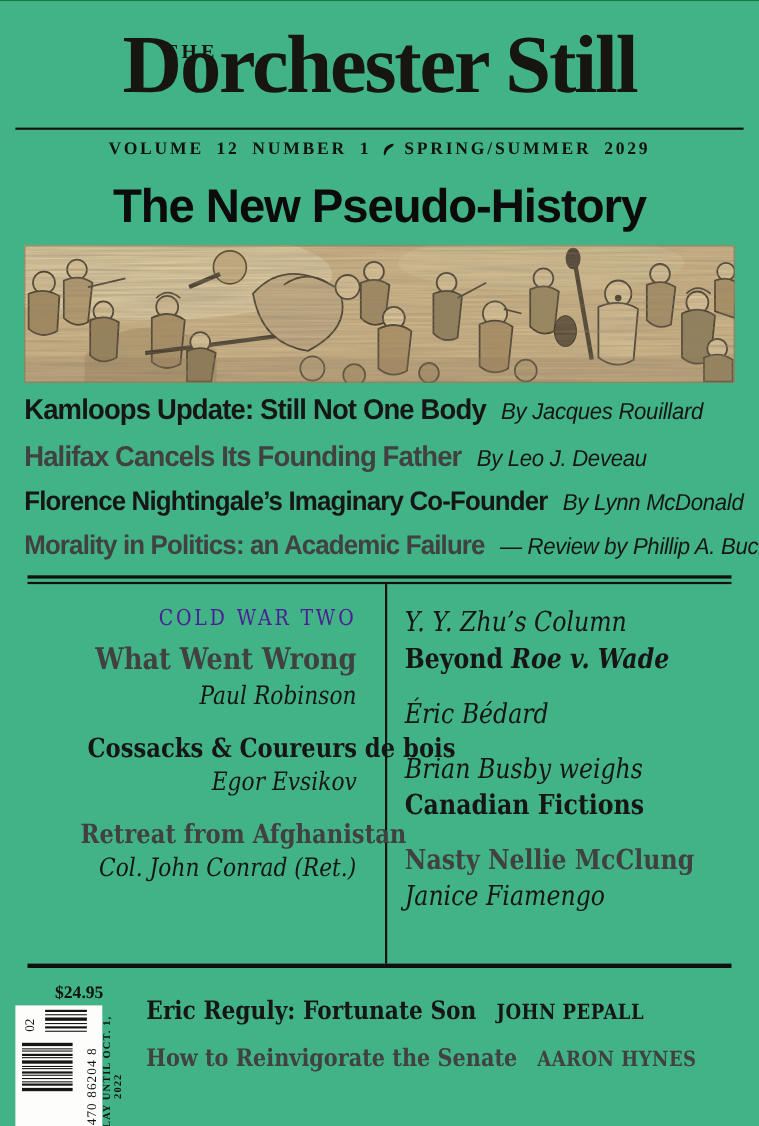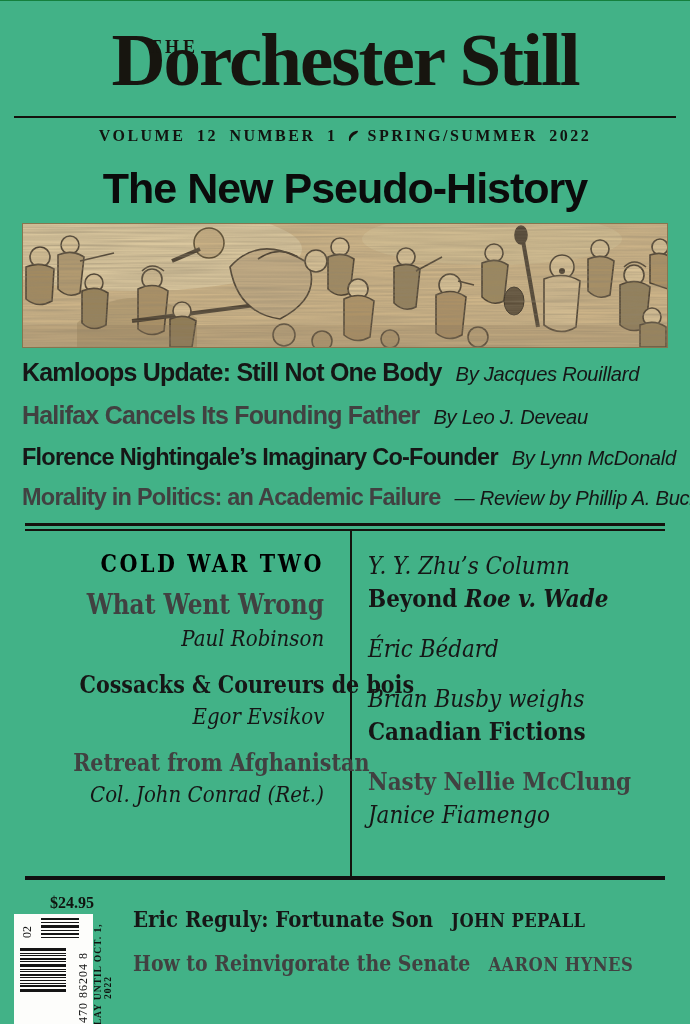--- a/index.html
+++ b/index.html
@@ -53,21 +53,21 @@
     padding:18px 26px 28px 0;text-align:right;
     font-family:"DejaVu Serif",serif;
   }
   .col-right{
     flex:1;box-sizing:border-box;padding:18px 0 28px 16px;
     font-family:"DejaVu Serif",serif;
   }
   .cond{display:inline-block;white-space:nowrap;transform:scaleX(.86);}
   .col-left .cond{transform-origin:right;}
   .col-right .cond{transform-origin:left;}
-  .kicker{font-weight:700;font-size:24px;letter-spacing:3px;color:#000000;margin-bottom:12px;}
+  .kicker{font-weight:400;font-size:20px;letter-spacing:3px;color:#4c1d95;margin-bottom:12px;}
   .mid-title{font-weight:700;font-size:27px;line-height:1.1;}
   .mid-title.small{font-size:24px;}
   .mid-author{font-style:italic;font-size:23px;margin-top:5px;margin-bottom:21px;}
   .rc-group{margin-bottom:17px;}
   .rc-line{font-size:25px;line-height:1.32;}
   .rc-italic{font-style:italic;}
   .rc-bold{font-weight:700;}
   
   .bottom{position:relative;height:198px;}
   .price{
@@ -108,21 +108,21 @@
   <div class="masthead-rule"></div>
 
   <div class="volume-line">
     <span>VOLUME 12 NUMBER 1</span>
     <span class="fleuron">
       <svg viewBox="0 0 14 14">
           <path d="M3,12 Q2,6 7,3 Q12,1 12,2 Q12,4 8,6 Q5,8 4,12 Z" fill="#14120d"></path>
           <path d="M3.5,12 L6,5" stroke="#14120d" stroke-width="1" fill="none"></path>
         </svg>
     </span>
-    <span>SPRING/SUMMER 2022</span>
+    <span>SPRING/SUMMER 2029</span>
   </div>
 
   <div class="cover-title">The New Pseudo-History</div>
 
   <div class="artwork">
     <svg viewBox="0 0 646 125" preserveAspectRatio="none">
       <defs>
         <filter id="etch" x="0" y="0" width="100%" height="100%">
           <feTurbulence type="fractalNoise" baseFrequency="0.01 0.45" numOctaves="2" result="n"></feTurbulence>
           <feColorMatrix in="n" type="matrix" values="0 0 0 0 0.28  0 0 0 0 0.23  0 0 0 0 0.15  0.9 0.9 0.9 0 -0.95"></feColorMatrix>

